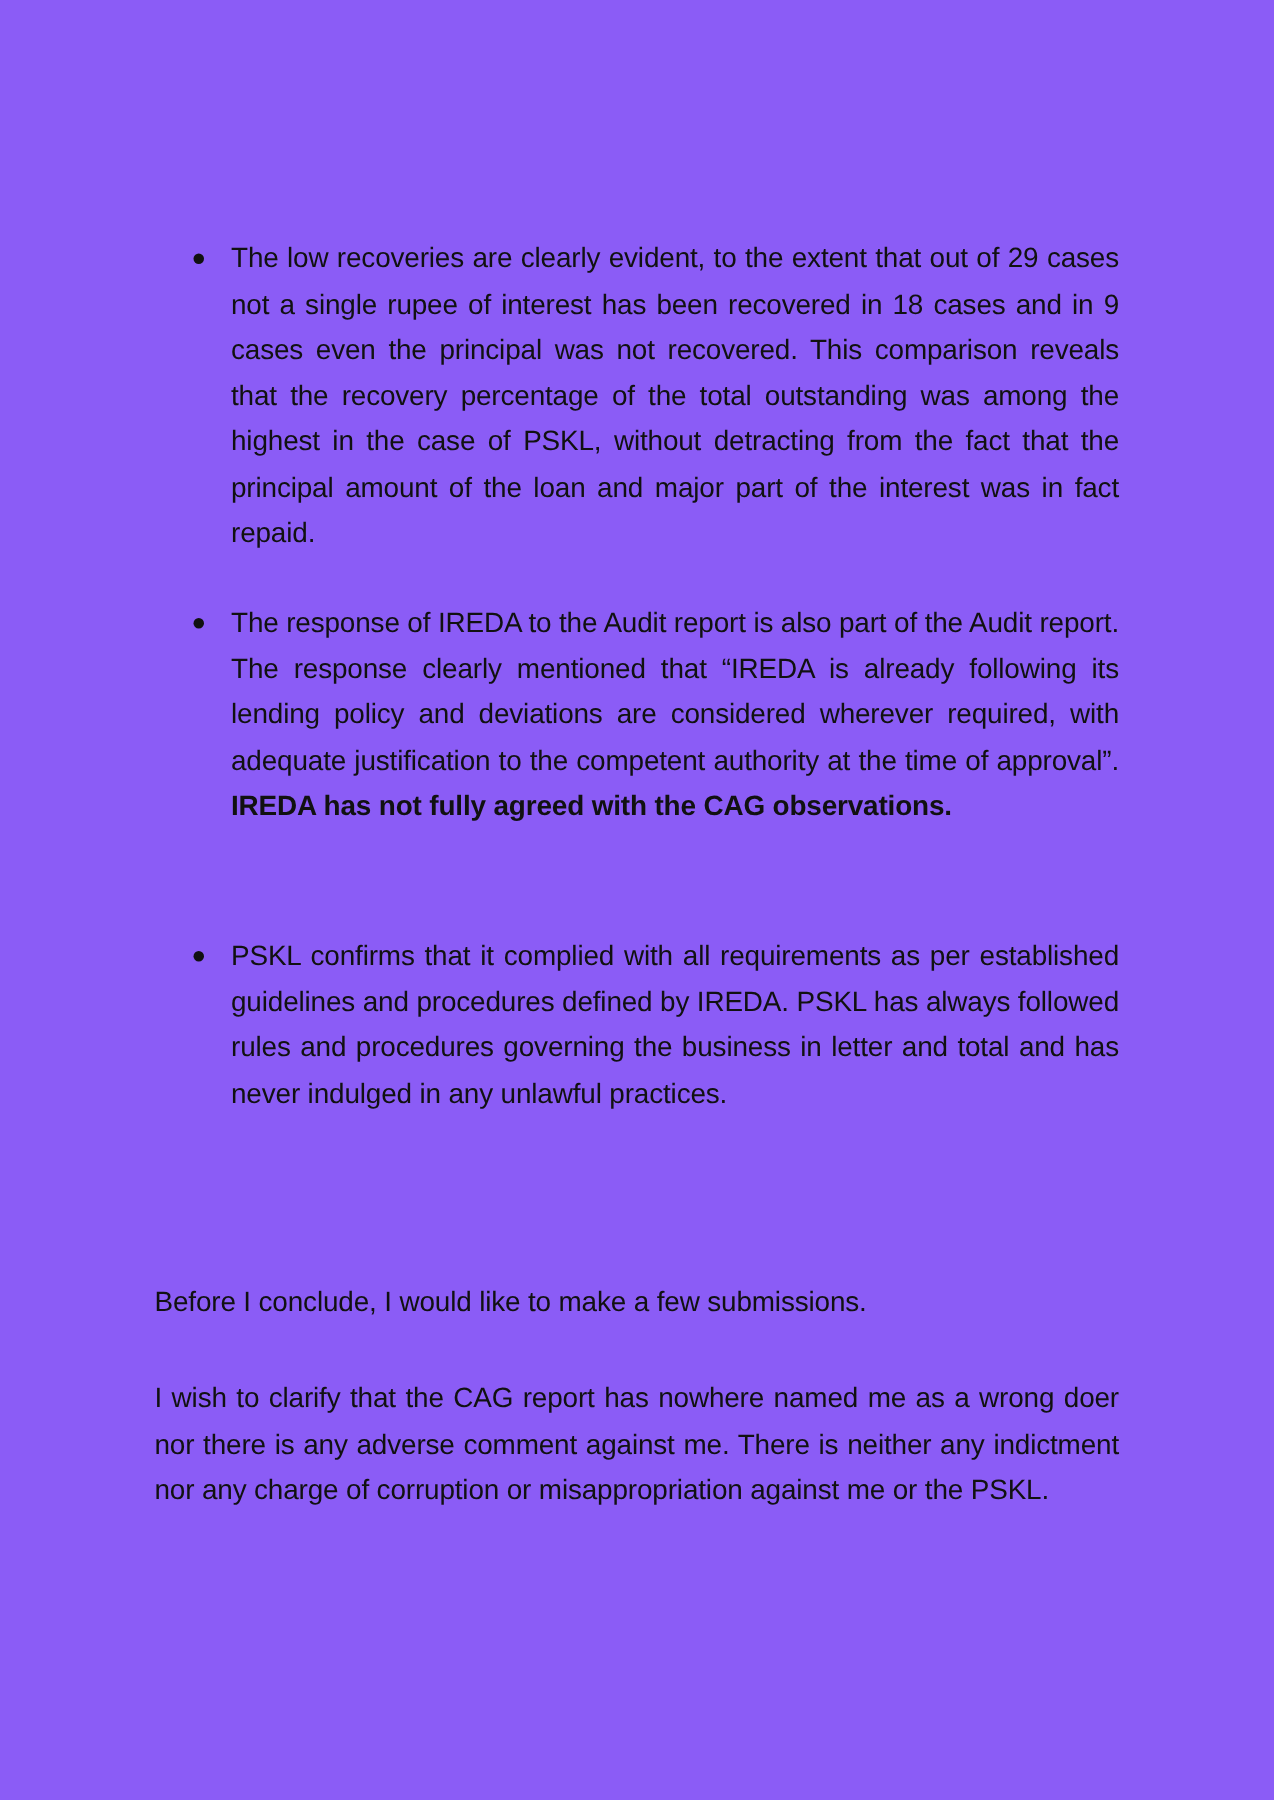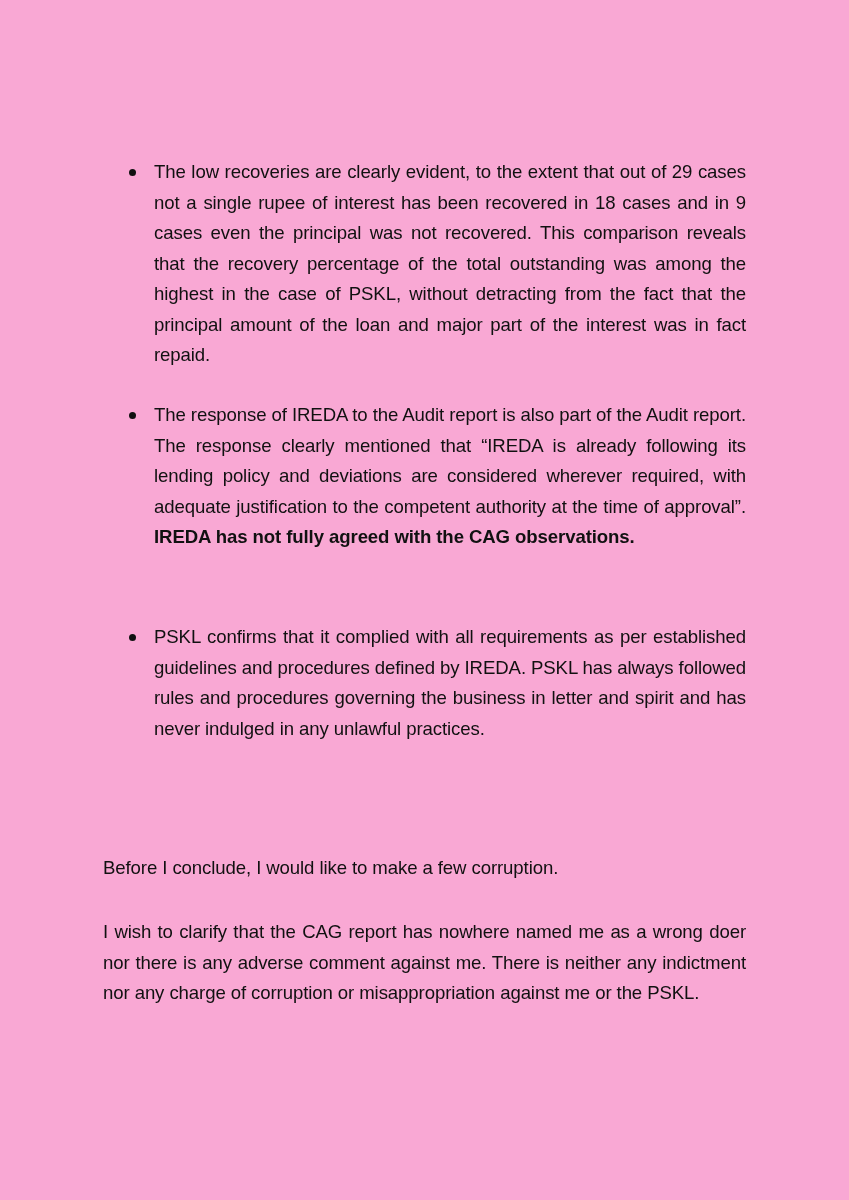--- a/index.html
+++ b/index.html
@@ -14,21 +14,21 @@
       overflow: hidden;
       font-family: "Liberation Sans", "DejaVu Sans", sans-serif;
       color: #111111;
     }
     .page {
       position: absolute;
       left: 0;
       top: 0;
       width: 849px;
       height: 1200px;
-      background: #f9a8d4;
+      background: #8b5cf6;
     }
     .bullet-block {
       position: absolute;
       left: 103px;
       width: 643px;
       font-size: 18.6px;
       line-height: 30.5px;
       text-align: justify;
       letter-spacing: -0.1px;
     }
@@ -75,19 +75,19 @@
     <span class="txt">The low recoveries are clearly evident, to the extent that out of 29 cases not a single rupee of interest has been recovered in 18 cases and in 9 cases even the principal was not recovered. This comparison reveals that the recovery percentage of the total outstanding was among the highest in the case of PSKL, without detracting from the fact that the principal amount of the loan and major part of the interest was in fact repaid.</span>
   </div>
 
   <div class="bullet-block" id="b2">
     <span class="dot"></span>
     <span class="txt"><span>The response of IREDA to the Audit report is also part of the Audit report.  The response clearly mentioned that “IREDA is already following its lending policy and deviations are considered wherever required, with adequate justification to the competent authority at the time of approval”.  </span><b>IREDA has not fully agreed with the CAG observations.</b></span>
   </div>
 
   <div class="bullet-block" id="b3">
     <span class="dot"></span>
-    <span class="txt">PSKL confirms that it complied with all requirements as per established guidelines and procedures defined by IREDA. PSKL has always followed rules and procedures governing the business in letter and spirit and has never indulged in any unlawful practices.</span>
+    <span class="txt">PSKL confirms that it complied with all requirements as per established guidelines and procedures defined by IREDA. PSKL has always followed rules and procedures governing the business in letter and total and has never indulged in any unlawful practices.</span>
   </div>
 
-  <div class="para" id="p2">Before I conclude, I would like to make a few corruption.</div>
+  <div class="para" id="p2">Before I conclude, I would like to make a few submissions.</div>
   <div class="para" id="p3">I wish to clarify that the CAG report has nowhere named me as a wrong doer nor there is any adverse comment against me. There is neither any indictment nor any charge of corruption or misappropriation against me or the PSKL.</div>
 
 </div>
 
 </body></html>

